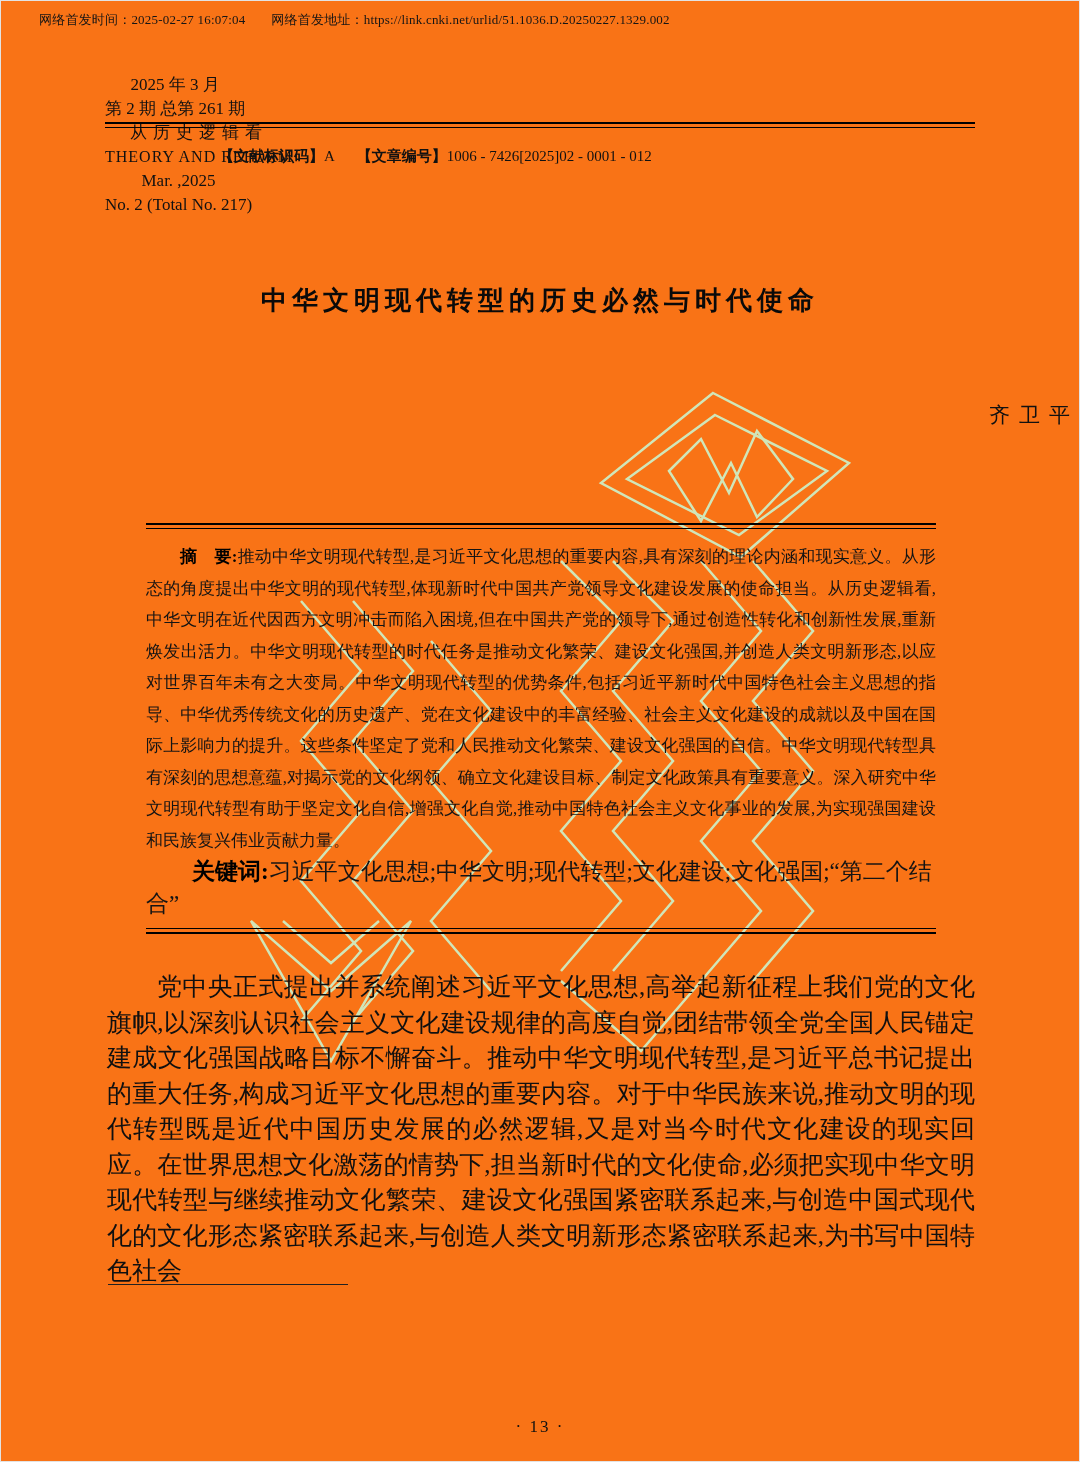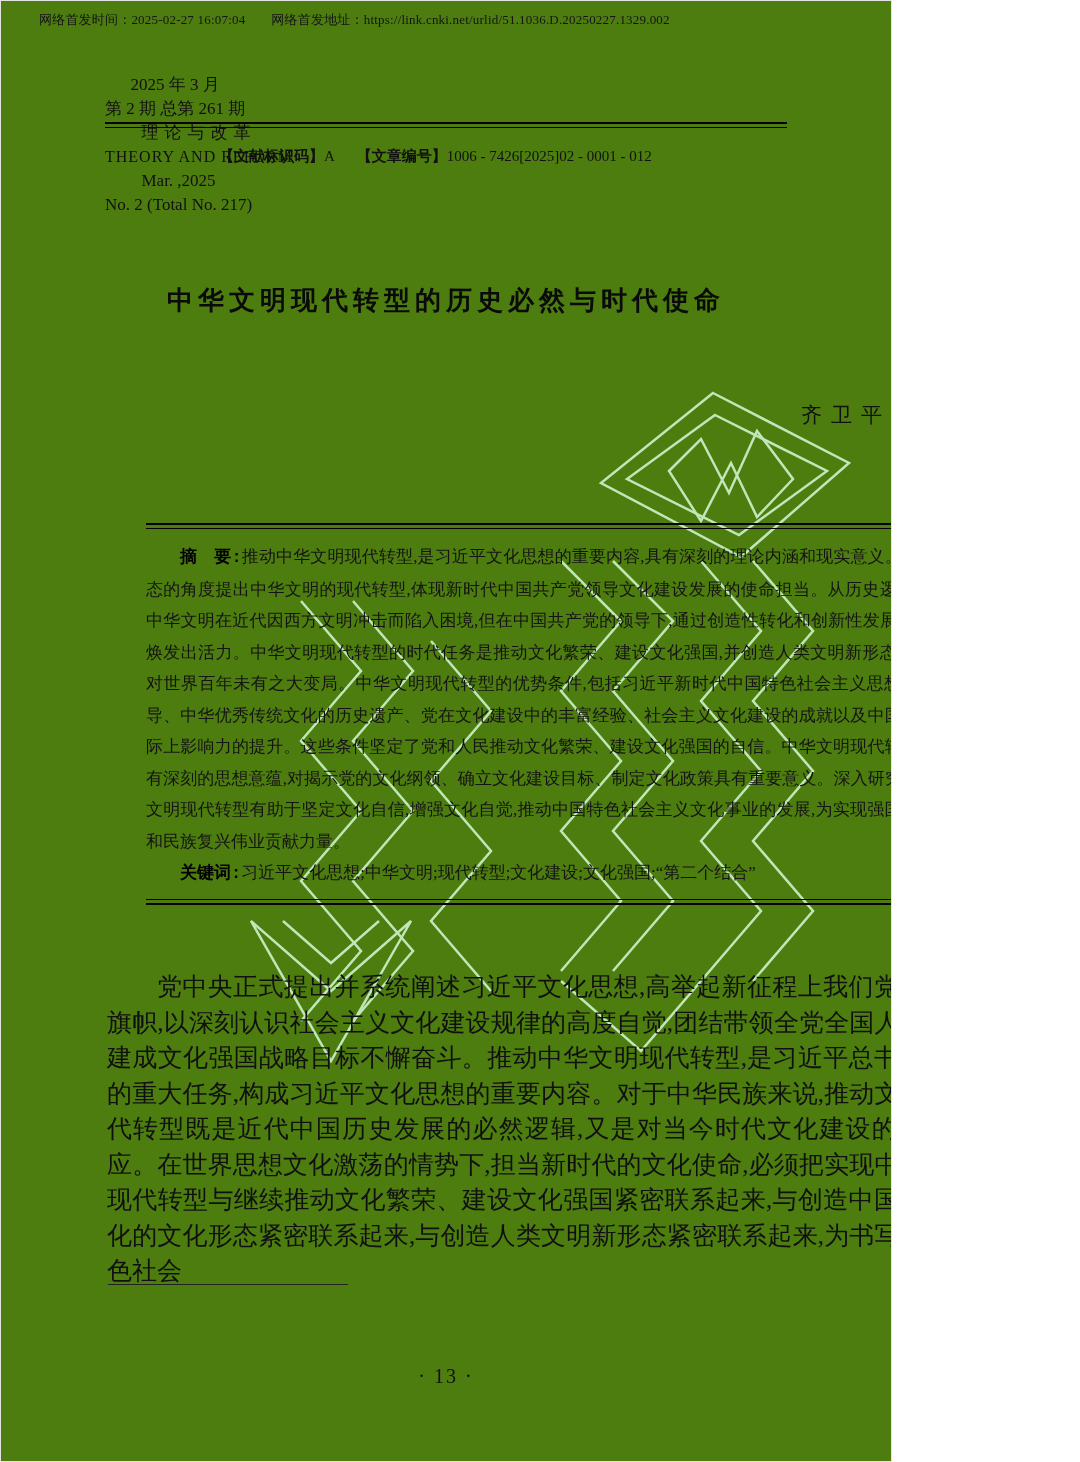--- a/index.html
+++ b/index.html
@@ -1,19 +1,19 @@
 <!DOCTYPE html>
 <html><head>
 <meta charset="utf-8">
 <style>
   html,body{margin:0;padding:0;background:#ffffff;}
   .page{
     position:relative;
-    width:892px;height:1462px;
-    background:#4d7c0f;
+    width:1080px;height:1462px;
+    background:#f97316;
     box-sizing:border-box;
     border:1px solid #e3e3e3;
     font-family:"Liberation Serif","DejaVu Serif",serif;
     color:#111;
     overflow:hidden;
   }
   .layer{position:absolute;inset:0;}
   .content{z-index:2;}
   .watermark-layer{z-index:1;pointer-events:none;}
 
@@ -66,25 +66,25 @@
   }
   .rule-double-top{height:3px;border-top:2px solid #000;border-bottom:1px solid #000;}
   .rule-double-bottom{height:3px;border-top:1px solid #000;border-bottom:2px solid #000;margin-top:9px;}
   .abstract-text{
     margin:12px 0 0 0;
     font-size:17px;line-height:31.5px;
     text-align:justify;text-indent:2em;color:#141414;
   }
   .abstract-text .label,
   .keywords-line .label{
-    font-family:Liberation Mono, monospace;font-weight:700;color:#000;
+    font-family:Liberation Serif, serif;font-weight:700;color:#000;
   }
   .keywords-line{
     margin:0;
-    font-size:17px;line-height:31.5px;
+    font-size:23px;line-height:31.5px;
     text-indent:2em;color:#141414;
   }
 
   
   .body-text{
     position:absolute;left:106px;width:868px;top:968px;
     font-size:25px;line-height:35.5px;
     text-align:justify;text-indent:2em;color:#101010;
   }
 
@@ -93,22 +93,22 @@
     position:absolute;left:107px;top:1283px;width:240px;
     border-top:1.5px solid #222;
   }
   .footnotes{
     position:absolute;left:107px;width:868px;top:1292px;
     font-size:15px;line-height:33px;color:#141414;
   }
   .footnotes .label{font-family:"Liberation Sans",sans-serif;font-weight:700;}
 
   .page-number{
-    position:absolute;left:0;right:0;top:1364px;
-    text-align:center;font-size:20px;color:#111;letter-spacing:2px;
+    position:absolute;left:0;right:0;top:1416px;
+    text-align:center;font-size:17px;color:#111;letter-spacing:2px;
   }
 </style>
 </head>
 <body>
 
 <div class="page">
 
   <div class="layer watermark-layer">
     <svg width="1080" height="1462" viewBox="0 0 1080 1462" xmlns="http://www.w3.org/2000/svg">
       <g fill="none" stroke="#ccf3cb" stroke-width="2.5" opacity="0.9">
@@ -139,21 +139,21 @@
     <div class="top-meta">
       <span>网络首发时间：</span><span>2025-02-27 16:07:04</span><span class="gap"></span><span>网络首发地址：</span><span>https://link.cnki.net/urlid/51.1036.D.20250227.1329.002</span>
     </div>
 
     <div class="journal-header">
       <div class="jh-col jh-left">
         <div>2025 年 3 月</div>
         <div>第 2 期 总第 261 期</div>
       </div>
       <div class="jh-col jh-center">
-        <div class="cn">理论与改革</div>
+        <div class="cn">从历史逻辑看</div>
         <div class="en">THEORY AND REFORM</div>
       </div>
       <div class="jh-col jh-right">
         <div>Mar. ,2025</div>
         <div>No. 2 (Total No. 217)</div>
       </div>
     </div>
     <div class="header-rule"></div>
 
     <div class="doc-codes">

